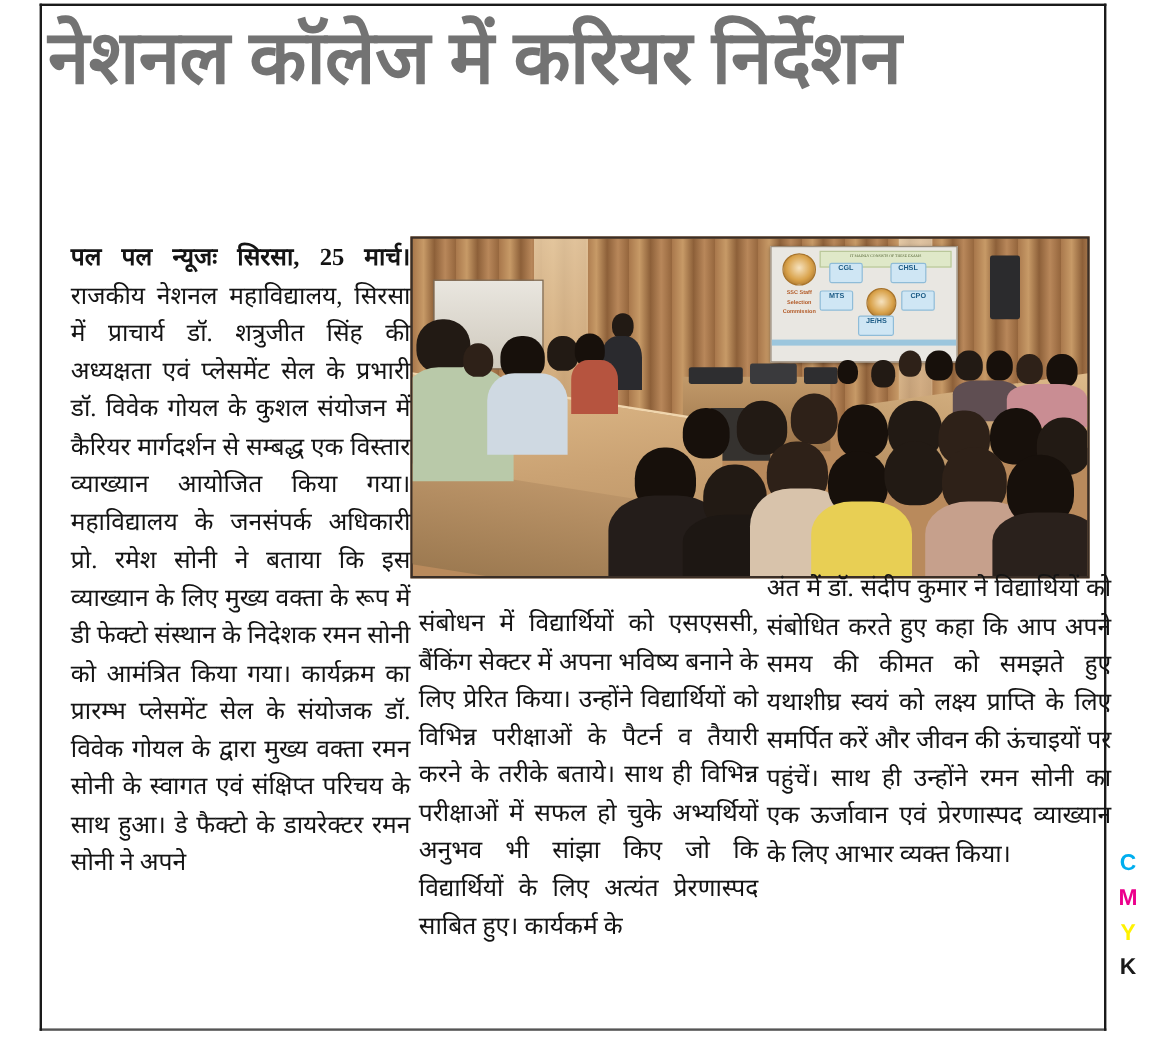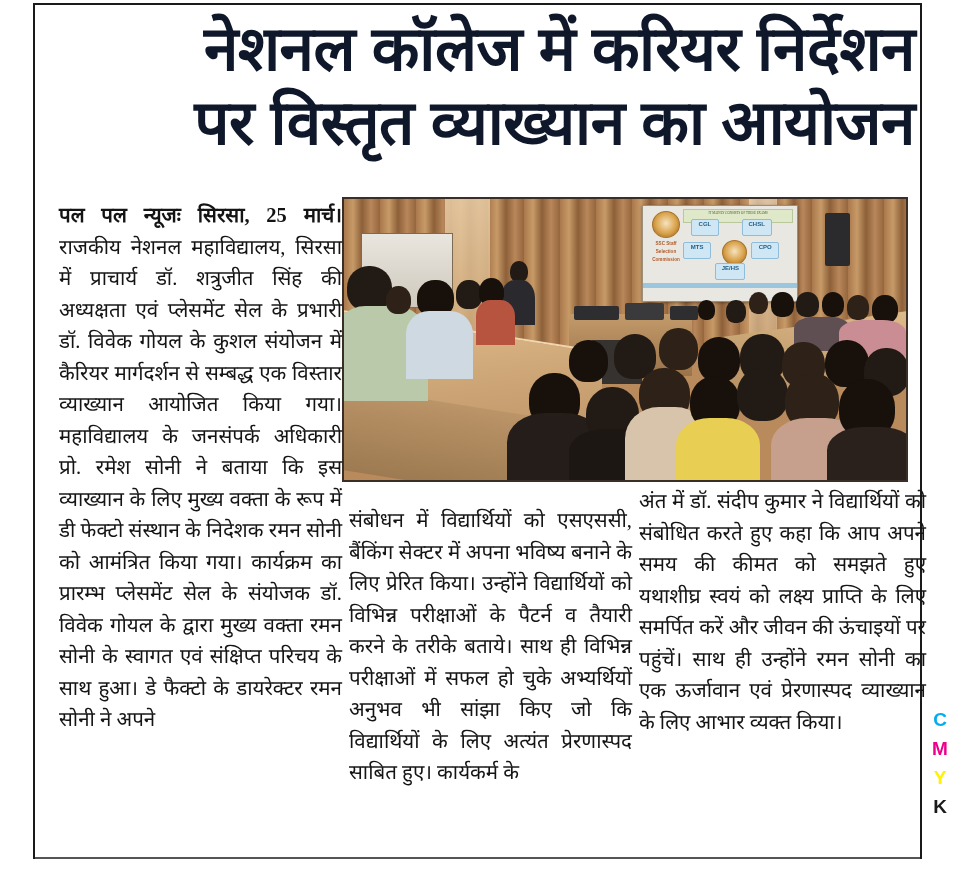--- a/index.html
+++ b/index.html
@@ -55,26 +55,26 @@
     height: 856px;
     background: #1a1a1a;
   }
 
   
   .headline {
     position: absolute;
     left: 40px;
     top: 12px;
     width: 875px;
-    text-align: right;
+    text-align: left;
     font-weight: bold;
     font-size: 62px;
     line-height: 74px;
     letter-spacing: -0.5px;
-    color: #0f172a;
+    color: #737373;
     font-family: "Liberation Sans", "DejaVu Sans", sans-serif;
   }
   .headline .hl-line {
     display: block;
     white-space: nowrap;
   }
 
   
   .photo {
     position: absolute;
@@ -253,21 +253,21 @@
     font-size: 20.5px;
     line-height: 31.5px;
     text-align: justify;
     text-justify: inter-word;
     color: #141414;
     margin-left: 16px;
   }
   .col p { margin: 0; }
   .col-1 { left: 43px; top: 200px;  width: 283px; }
   .col-2 { left: 333px; top: 505px; width: 283px; }
-  .col-3 { left: 623px; top: 486px; width: 287px; }
+  .col-3 { left: 623px; top: 476px; width: 287px; }
 
   .dateline {
     font-weight: bold;
   }
 
   
   .cmyk {
     position: absolute;
     left: 929px;
     top: 705px;
@@ -285,21 +285,20 @@
 
 <div id="clipping">
 
   <div class="rule-top"></div>
   <div class="rule-bottom"></div>
   <div class="rule-left"></div>
   <div class="rule-right"></div>
 
   <div class="headline">
     <span class="hl-line">नेशनल कॉलेज में करियर निर्देशन</span>
-    <span class="hl-line">पर विस्तृत व्याख्यान का आयोजन</span>
   </div>
 
   <div class="photo">
     <div class="photo-inner">
       <div class="wall"></div>
       <div class="wall-light"></div>
       <div class="wall-light2"></div>
       <div class="speaker-box"></div>
       <div class="whiteboard"></div>
 

